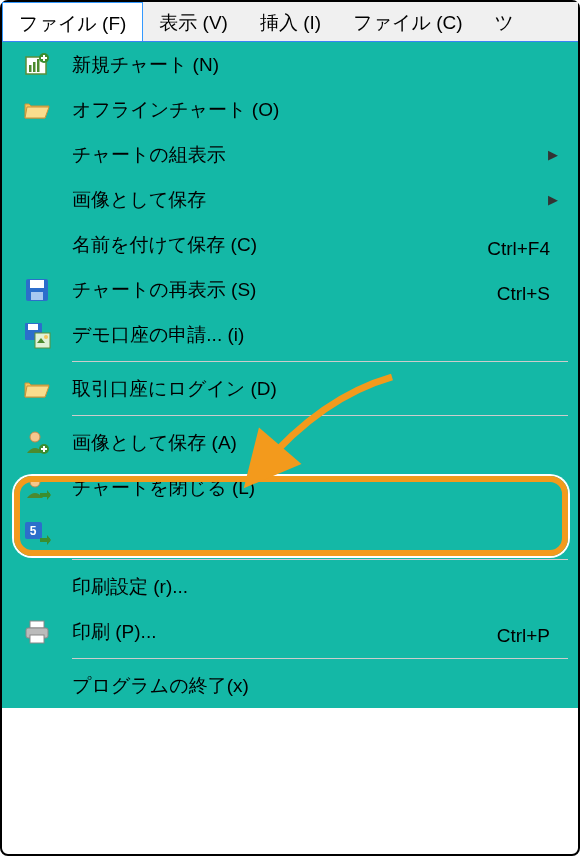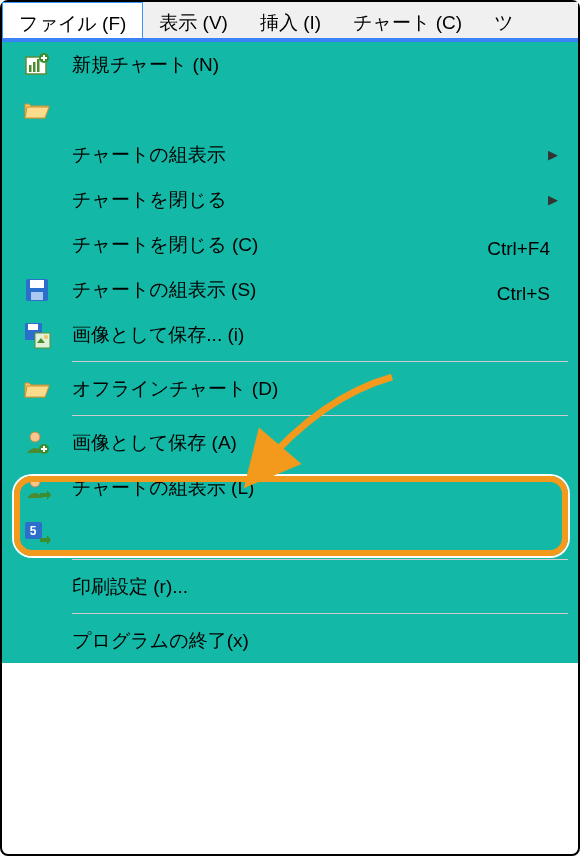--- a/index.html
+++ b/index.html
@@ -16,21 +16,21 @@
       border: 2px solid #000;
       border-radius: 8px;
       width: 580px;
       height: 856px;
       position: relative;
       background: #fff;
     }
     .menubar {
       display: flex;
       height: 40px;
-      border-bottom: 4px solid #3b82f6;
+      border-bottom: 1px solid #3b82f6;
       background: #f0f0f0;
     }
     .menubar-item {
       padding: 8px 16px;
       cursor: default;
       font-size: 19px;
       white-space: nowrap;
       color: #000;
     }
     .menubar-item.active {
@@ -93,21 +93,21 @@
     svg { display: block; }
   </style>
 </head>
 <body>
 
 <div class="frame">
   <div class="menubar">
     <div class="menubar-item active">ファイル (F)</div>
     <div class="menubar-item">表示 (V)</div>
     <div class="menubar-item">挿入 (I)</div>
-    <div class="menubar-item">チャート (C)</div>
+    <div class="menubar-item">ファイル (C)</div>
     <div class="menubar-item">ツ</div>
   </div>
 
   <div class="dropdown">
 
     <div class="menuitem">
       <span class="icon-slot">
         <svg width="28" height="28" viewBox="0 0 28 28">
           <rect x="3" y="6" width="20" height="17" fill="#fff" stroke="#5a8f3a" stroke-width="1.5"></rect>
           <rect x="6" y="14" width="2.5" height="7" fill="#4c8a2f"></rect>
@@ -121,75 +121,76 @@
       <span class="label">新規チャート (N)</span>
     </div>
 
     <div class="menuitem">
       <span class="icon-slot">
         <svg width="28" height="24" viewBox="0 0 28 24">
           <path d="M2 6 L2 20 L22 20 L26 8 L8 8 L6 6 Z" fill="#f4c55a" stroke="#c7943a" stroke-width="1"></path>
           <path d="M4 9 L26 9 L22 20 L2 20 Z" fill="#f9dd8d" stroke="#c7943a" stroke-width="1"></path>
         </svg>
       </span>
+      <span class="label">オフラインチャート (O)</span>
     </div>
 
     <div class="menuitem">
       <span class="icon-slot"></span>
       <span class="label">チャートの組表示</span>
       <span class="submenu-arrow">▶</span>
     </div>
 
     <div class="menuitem">
       <span class="icon-slot"></span>
-      <span class="label">チャートを閉じる</span>
+      <span class="label">画像として保存</span>
       <span class="submenu-arrow">▶</span>
     </div>
 
     <div class="menuitem">
       <span class="icon-slot"></span>
-      <span class="label">チャートを閉じる (C)</span>
+      <span class="label">名前を付けて保存 (C)</span>
       <span class="shortcut">Ctrl+F4</span>
     </div>
 
     <div class="menuitem">
       <span class="icon-slot">
         <svg width="26" height="26" viewBox="0 0 26 26">
           <rect x="2" y="2" width="22" height="22" fill="#2c6ecb" rx="2"></rect>
           <rect x="6" y="3" width="14" height="8" fill="#fff"></rect>
           <rect x="7" y="15" width="12" height="8" fill="#a9c9f0"></rect>
         </svg>
       </span>
-      <span class="label">チャートの組表示 (S)</span>
+      <span class="label">チャートの再表示 (S)</span>
       <span class="shortcut">Ctrl+S</span>
     </div>
 
     <div class="menuitem">
       <span class="icon-slot">
         <svg width="28" height="28" viewBox="0 0 28 28">
           <rect x="2" y="2" width="17" height="17" fill="#2c6ecb" rx="1"></rect>
           <rect x="5" y="3" width="10" height="6" fill="#fff"></rect>
           <rect x="12" y="12" width="15" height="15" fill="#dff2d8" stroke="#5a8f3a"></rect>
           <path d="M14 22 L18 17 L22 22 Z" fill="#4c8a2f"></path>
           <circle cx="23" cy="16" r="2" fill="#f4c55a"></circle>
         </svg>
       </span>
-      <span class="label">画像として保存... (i)</span>
+      <span class="label">デモ口座の申請... (i)</span>
     </div>
 
     <div class="sep"></div>
 
     <div class="menuitem">
       <span class="icon-slot">
         <svg width="28" height="24" viewBox="0 0 28 24">
           <path d="M2 6 L2 20 L22 20 L26 8 L8 8 L6 6 Z" fill="#f4c55a" stroke="#c7943a" stroke-width="1"></path>
           <path d="M4 9 L26 9 L22 20 L2 20 Z" fill="#f9dd8d" stroke="#c7943a" stroke-width="1"></path>
         </svg>
       </span>
-      <span class="label">オフラインチャート (D)</span>
+      <span class="label">取引口座にログイン (D)</span>
     </div>
 
     <div class="sep"></div>
 
     <div class="menuitem">
       <span class="icon-slot">
         <svg width="28" height="28" viewBox="0 0 28 28">
           <circle cx="12" cy="8" r="5" fill="#f5c78e" stroke="#c28a4a"></circle>
           <path d="M4 24 Q12 14 20 24 Z" fill="#4c8a2f"></path>
           <circle cx="21" cy="20" r="5" fill="#3b8e2f"></circle>
@@ -201,21 +202,21 @@
     </div>
 
     <div class="menuitem">
       <span class="icon-slot">
         <svg width="28" height="28" viewBox="0 0 28 28">
           <circle cx="12" cy="8" r="5" fill="#f5c78e" stroke="#c28a4a"></circle>
           <path d="M4 24 Q12 14 20 24 Z" fill="#4c8a2f"></path>
           <path d="M17 19 L27 19 L27 23 L17 23 Z M24 16 L28 21 L24 26 Z" fill="#3b8e2f"></path>
         </svg>
       </span>
-      <span class="label">チャートの組表示 (L)</span>
+      <span class="label">チャートを閉じる (L)</span>
     </div>
 
 
     <div class="menuitem">
       <span class="icon-slot">
         <svg width="28" height="28" viewBox="0 0 28 28">
           <rect x="2" y="3" width="17" height="17" fill="#2c6ecb" rx="2"></rect>
           <text x="10" y="16" text-anchor="middle" fill="#fff" font-size="12" font-weight="bold">5</text>
           <path d="M17 19 L27 19 L27 23 L17 23 Z M24 16 L28 21 L24 26 Z" fill="#3b8e2f"></path>
         </svg>
@@ -223,20 +224,31 @@
     </div>
 
     <div class="sep"></div>
 
     <div class="menuitem">
       <span class="icon-slot"></span>
       <span class="label">印刷設定 (r)...</span>
     </div>
 
 
+    <div class="menuitem">
+      <span class="icon-slot">
+        <svg width="28" height="28" viewBox="0 0 28 28">
+          <rect x="7" y="3" width="14" height="7" fill="#fff" stroke="#888"></rect>
+          <rect x="3" y="10" width="22" height="10" fill="#bbb" stroke="#888" rx="2"></rect>
+          <rect x="7" y="17" width="14" height="8" fill="#fff" stroke="#888"></rect>
+        </svg>
+      </span>
+      <span class="label">印刷 (P)...</span>
+      <span class="shortcut">Ctrl+P</span>
+    </div>
 
     <div class="sep"></div>
 
     <div class="menuitem">
       <span class="icon-slot"></span>
       <span class="label">プログラムの終了(x)</span>
     </div>
 
   </div>
 

